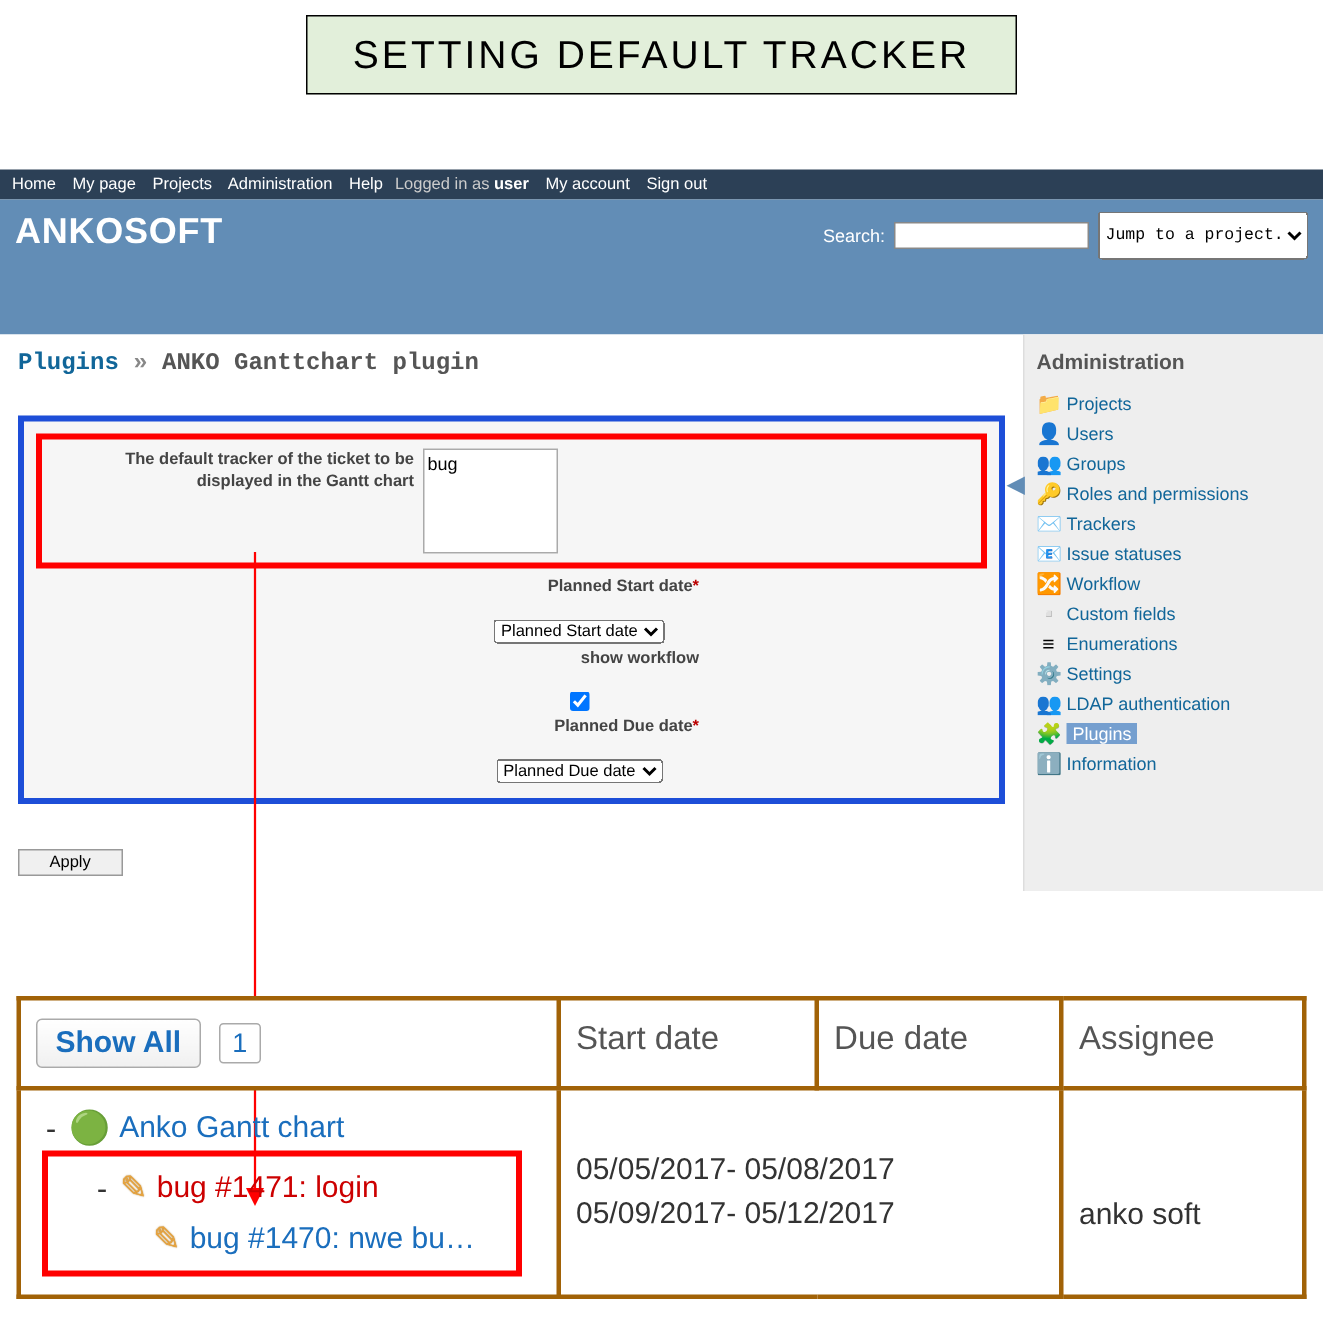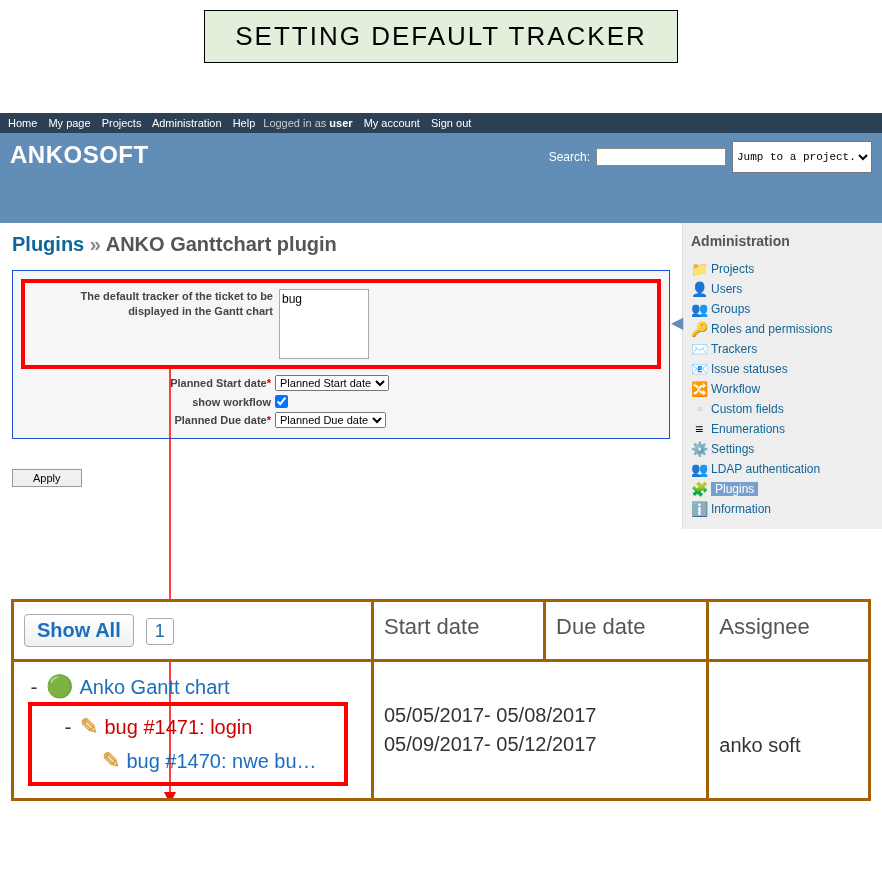--- a/index.html
+++ b/index.html
@@ -38,42 +38,42 @@
     justify-content: space-between;
     align-items: flex-start;
   }
   .header h1 { font-size: 24px; font-weight: bold; letter-spacing: 0.5px; font-family: "Trebuchet MS", Verdana, sans-serif; }
   .search-area { font-size: 12px; display: flex; align-items: center; gap: 6px; }
   .search-area input[type=text] { width: 130px; height: 18px; border: 1px solid #888; }
   .search-area select { width: 140px; height: 32px; font-size: 11px; font-family: Liberation Mono, monospace; }
   
   .main-area { display: flex; background: #fff; }
   .content { flex: 1; padding: 10px 12px; }
-  .content-title { font-size: 20px; font-family: Liberation Sans, sans-serif; color: #555; margin-bottom: 14px; }
+  .content-title { font-size: 16px; font-family: Liberation Mono, monospace; color: #555; margin-bottom: 26px; }
   .content-title a { color: #169; text-decoration: none; }
   .content-title .arrow { color: #888; }
   
   .settings-box {
     background: #f6f6f6;
-    border: 1px solid #1d4ed8;
+    border: 4px solid #1d4ed8;
     padding: 8px;
     font-size: 11px;
   }
   .highlight-border {
     border: 4px solid red;
     padding: 6px 8px;
     margin-bottom: 4px;
     display: flex;
     align-items: flex-start;
     gap: 6px;
   }
   .highlight-border label { width: 240px; text-align: right; font-weight: bold; color: #444; line-height: 1.4; }
   .highlight-border textarea { width: 90px; height: 70px; font-size: 12px; font-family: Arial; resize: none; border: 1px solid #aaa; padding: 2px; }
   
-  .setting-row { display: flex; align-items: center; gap: 4px; padding: 2px 0 2px 90px; }
+  .setting-row { display: flex; align-items: center; gap: 16px; padding: 2px 0 2px 90px; flex-direction: column; }
   .setting-row label { width: 160px; text-align: right; font-weight: bold; color: #444; }
   .setting-row .req { color: #b00; }
   .setting-row select { font-size: 11px; }
   
   .apply-btn {
     margin-top: 30px;
     font-size: 11px;
     padding: 2px 20px;
     background: #f0f0f0;
     border: 1px solid #999;

